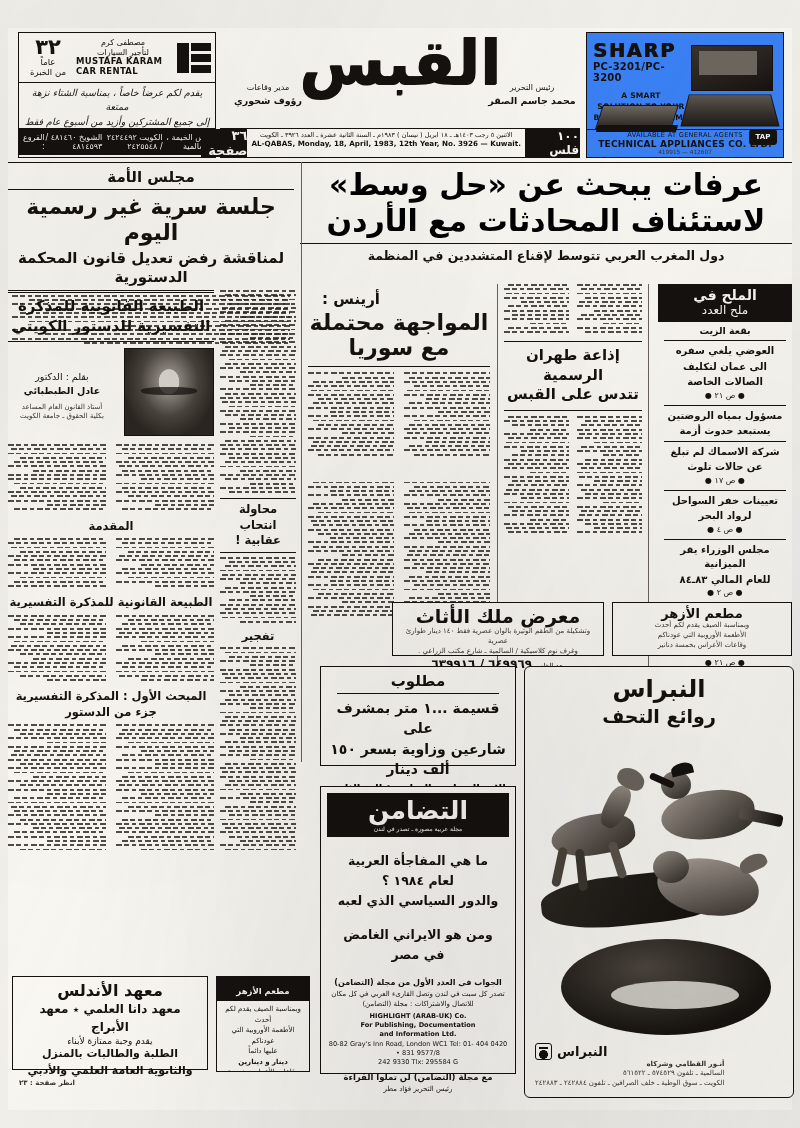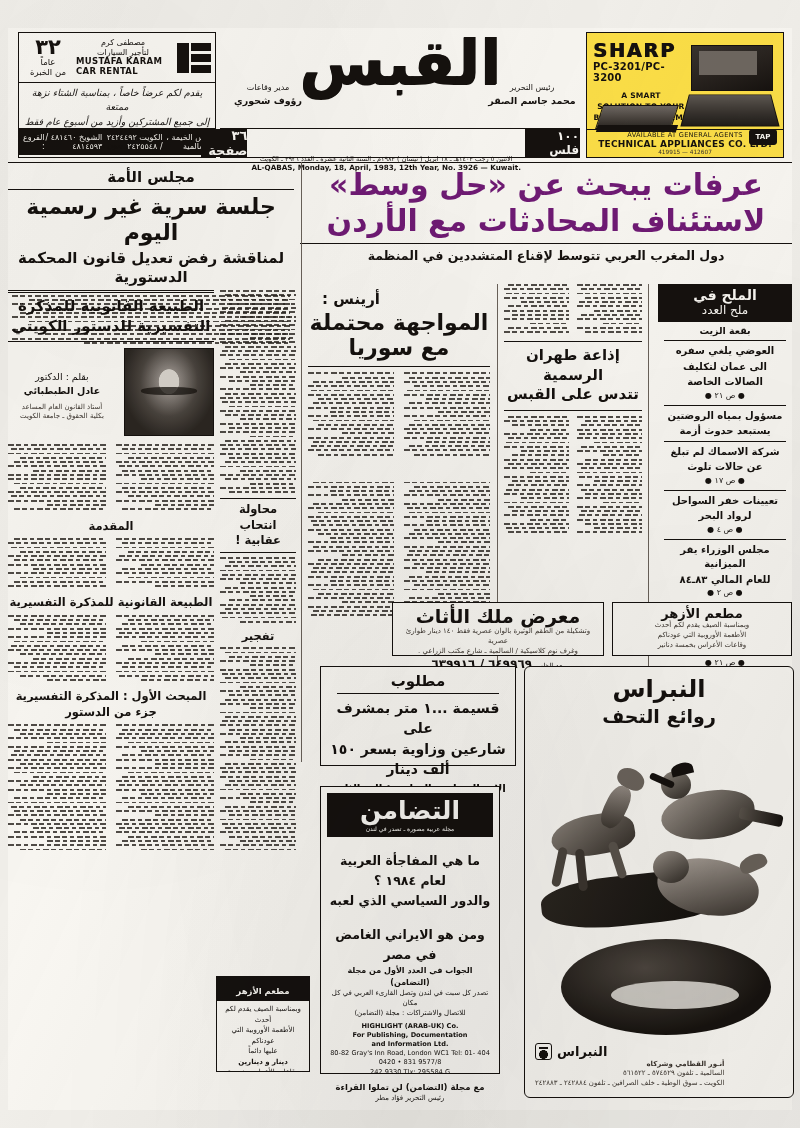--- a/index.html
+++ b/index.html
@@ -70,45 +70,45 @@
     letter-spacing:-2px;
     font-family:"DejaVu Sans","Liberation Sans",sans-serif;
     text-shadow:1px 0 0 #15110e, 0 1px 0 #15110e;
   }
   .ed-r,.ed-l{position:absolute;top:52px;font-size:8px;color:#15110e;text-align:center;line-height:1.5;}
   .ed-r{right:2px;width:92px;}
   .ed-l{left:2px;width:92px;}
   .ed-r b,.ed-l b{font-size:9.5px;}
   .dateline{position:absolute;left:0;right:0;bottom:0;height:28px;border:1.5px solid #15110e;display:flex;align-items:stretch;background:#fbf9f4;}
   .dl-issue{flex:0 0 46px;background:#15110e;color:#faf8f3;font-size:13px;font-weight:bold;display:flex;align-items:center;justify-content:center;}
-  .dl-mid{flex:1 1 auto;padding:2px 4px;box-sizing:border-box;margin-top:24px;}
+  .dl-mid{flex:1 1 auto;padding:2px 4px;box-sizing:border-box;}
   .dl-ar{font-size:6.5px;color:#15110e;text-align:center;line-height:1.25;white-space:nowrap;overflow:hidden;}
   .dl-en{font-size:7.2px;font-weight:bold;color:#15110e;text-align:center;direction:ltr;line-height:1.25;white-space:nowrap;overflow:hidden;}
   .dl-price{flex:0 0 54px;background:#15110e;color:#faf8f3;font-size:12px;font-weight:bold;display:flex;align-items:center;justify-content:center;}
 
   
-  #ad-sharp{left:578px;top:2px;width:196px;height:124px;background:#fde047;}
+  #ad-sharp{left:578px;top:2px;width:196px;height:124px;background:#3b82f6;}
   .sh-brand{font-size:19px;font-weight:bold;letter-spacing:2px;color:#15110e;direction:ltr;text-align:left;
     text-shadow:1px 0 #15110e;}
   .sh-model{font-size:10px;font-weight:bold;color:#15110e;direction:ltr;text-align:left;letter-spacing:.2px;}
   .sh-tag{font-size:7.6px;font-weight:bold;color:#15110e;direction:ltr;text-align:center;line-height:1.45;letter-spacing:.2px;}
   .sh-foot{position:absolute;left:0;right:0;bottom:0;border-top:1.2px solid #15110e;text-align:center;padding:1px 0 2px;}
   .sh-avail{font-size:6.6px;letter-spacing:.3px;color:#15110e;direction:ltr;}
   .sh-co{font-size:9px;font-weight:bold;color:#15110e;direction:ltr;letter-spacing:.2px;}
   .sh-tel{font-size:5.8px;color:#3a332c;direction:ltr;}
   .printer{position:absolute;background:#2a2520;}
 
   
   .main{position:absolute;left:8px;top:166px;width:784px;height:944px;}
 
   .colrule{position:absolute;top:0;bottom:0;width:0;border-right:1px solid #6a625a;}
 
   
   .kicker{font-size:15px;font-weight:bold;color:#15110e;text-align:center;letter-spacing:2px;}
-  .hl-xl{font-size:30px;font-weight:bold;color:#701a75;line-height:1.12;text-align:center;letter-spacing:-.5px;}
+  .hl-xl{font-size:30px;font-weight:bold;color:#000000;line-height:1.12;text-align:center;letter-spacing:-.5px;}
   .hl-l{font-size:22px;font-weight:bold;color:#15110e;line-height:1.18;text-align:center;}
   .hl-m{font-size:15px;font-weight:bold;color:#15110e;line-height:1.3;text-align:center;}
   .hl-s{font-size:11.5px;font-weight:bold;color:#15110e;line-height:1.35;text-align:center;}
   .sub{font-size:12.5px;font-weight:bold;color:#15110e;text-align:center;line-height:1.3;}
   .byline{font-size:9.5px;color:#15110e;text-align:center;line-height:1.5;}
   .tiny{font-size:7px;color:#3a332c;line-height:1.4;}
 
   .photo{background:
       repeating-linear-gradient(45deg,#6f6760 0 3px,#4b443e 3px 6px),
       #5a534c;
@@ -909,44 +909,52 @@
           <span style="width:15px;height:15px;border:1.4px solid #15110e;border-radius:3px;display:inline-block;background:
                   linear-gradient(#15110e,#15110e) 50% 3px/9px 2px no-repeat,
                   radial-gradient(circle at 50% 70%, #15110e 0 34%, transparent 35%);"></span>
         </div>
         <div class="tiny" style="font-weight:bold">أنـور القطامي وشركاه</div>
         <div class="tiny">السالمية ـ تلفون ٥٧٤٥٢٩ ـ ٥٦١٥٢٢</div>
         <div class="tiny">الكويت ـ سوق الوطية ـ خلف الصرافين ـ تلفون ٢٤٢٨٨٤ ـ ٢٤٢٨٨٣</div>
       </div>
     </div>
 
-    <div class="bx" style="position:absolute;left:312px;top:620px;width:180px;height:288px;background:#fbf9f4;padding:6px;box-sizing:border-box;">
+    <div class="bx" style="position:absolute;left:312px;top:620px;width:196px;height:288px;background:#fbf9f4;padding:6px;box-sizing:border-box;">
       <div class="blk" style="padding:3px 2px 5px;text-align:center">
         <div style="font-size:25px;font-weight:bold;letter-spacing:-1px">التضامن</div>
         <div style="font-size:6px">مجلة عربية مصورة ـ تصدر في لندن</div>
       </div>
       <div class="tad-q ar" style="margin-top:14px">ما هي المفاجأة العربية</div>
       <div class="tad-q ar">لعام ١٩٨٤ ؟</div>
       <div class="tad-q ar">والدور السياسي الذي لعبه</div>
       <div class="tad-q ar" style="margin-top:14px">ومن هو الايراني الغامض</div>
       <div class="tad-q ar">في مصر</div>
-      <div style="margin-top:0">
+      <div style="margin-top:12px">
         <div class="tad-f ar" style="font-size:8px;font-weight:bold">الجواب في العدد الأول من مجلة (التضامن)</div>
         <div class="tad-f ar">تصدر كل سبت في لندن وتصل القارىء العربي في كل مكان</div>
         <div class="tad-f ar">للاتصال والاشتراكات : مجلة (التضامن)</div>
         <div class="tad-en" style="margin-top:3px">HIGHLIGHT (ARAB-UK) Co.</div>
         <div class="tad-en">For Publishing, Documentation</div>
         <div class="tad-en">and Information Ltd.</div>
         <div class="tad-en" style="font-weight:normal">80-82 Gray's Inn Road, London WC1 Tel: 01- 404 0420 • 831 9577/8</div>
         <div class="tad-en" style="font-weight:normal">242 9330 Tlx: 295584 G</div>
         <div class="tad-f ar" style="font-size:8.5px;font-weight:bold;margin-top:4px">مع مجلة (التضامن) لن تملوا القراءة</div>
         <div class="tad-f ar">رئيس التحرير فؤاد مطر</div>
       </div>
     </div>
 
+    <div class="bx" style="position:absolute;left:4px;top:810px;width:196px;height:94px;background:#fbf9f4;padding:4px 6px;box-sizing:border-box;">
+      <div class="inst-h ar">معهد الأندلس</div>
+      <div class="inst-s ar">معهد دانا العلمي ٭ معهد الأبراج</div>
+      <div class="inst-t ar">يقدم وجبة ممتازة لأبناء</div>
+      <div class="inst-s ar" style="font-size:11px">الطلبة والطالبات بالمنزل</div>
+      <div class="inst-s ar" style="font-size:11px">والثانوية العامة العلمي والأدبي</div>
+      <div class="tiny ar" style="text-align:left;font-weight:bold">انظر صفحة : ٢٣</div>
+    </div>
 
     <div class="bx" style="position:absolute;left:208px;top:810px;width:92px;height:94px;background:#fbf9f4;overflow:hidden;">
       <div class="blk" style="text-align:center;padding:2px 0 3px;">
         <span class="smallad-h">مطعم الأزهر</span>
       </div>
       <div style="padding:3px 4px">
         <div class="smallad-b ar">وبمناسبة الصيف يقدم لكم أحدث</div>
         <div class="smallad-b ar">الأطعمة الأوروبية التي عودناكم</div>
         <div class="smallad-b ar">عليها دائماً</div>
         <div class="smallad-b ar" style="font-weight:bold">دينار و دينارين</div>

